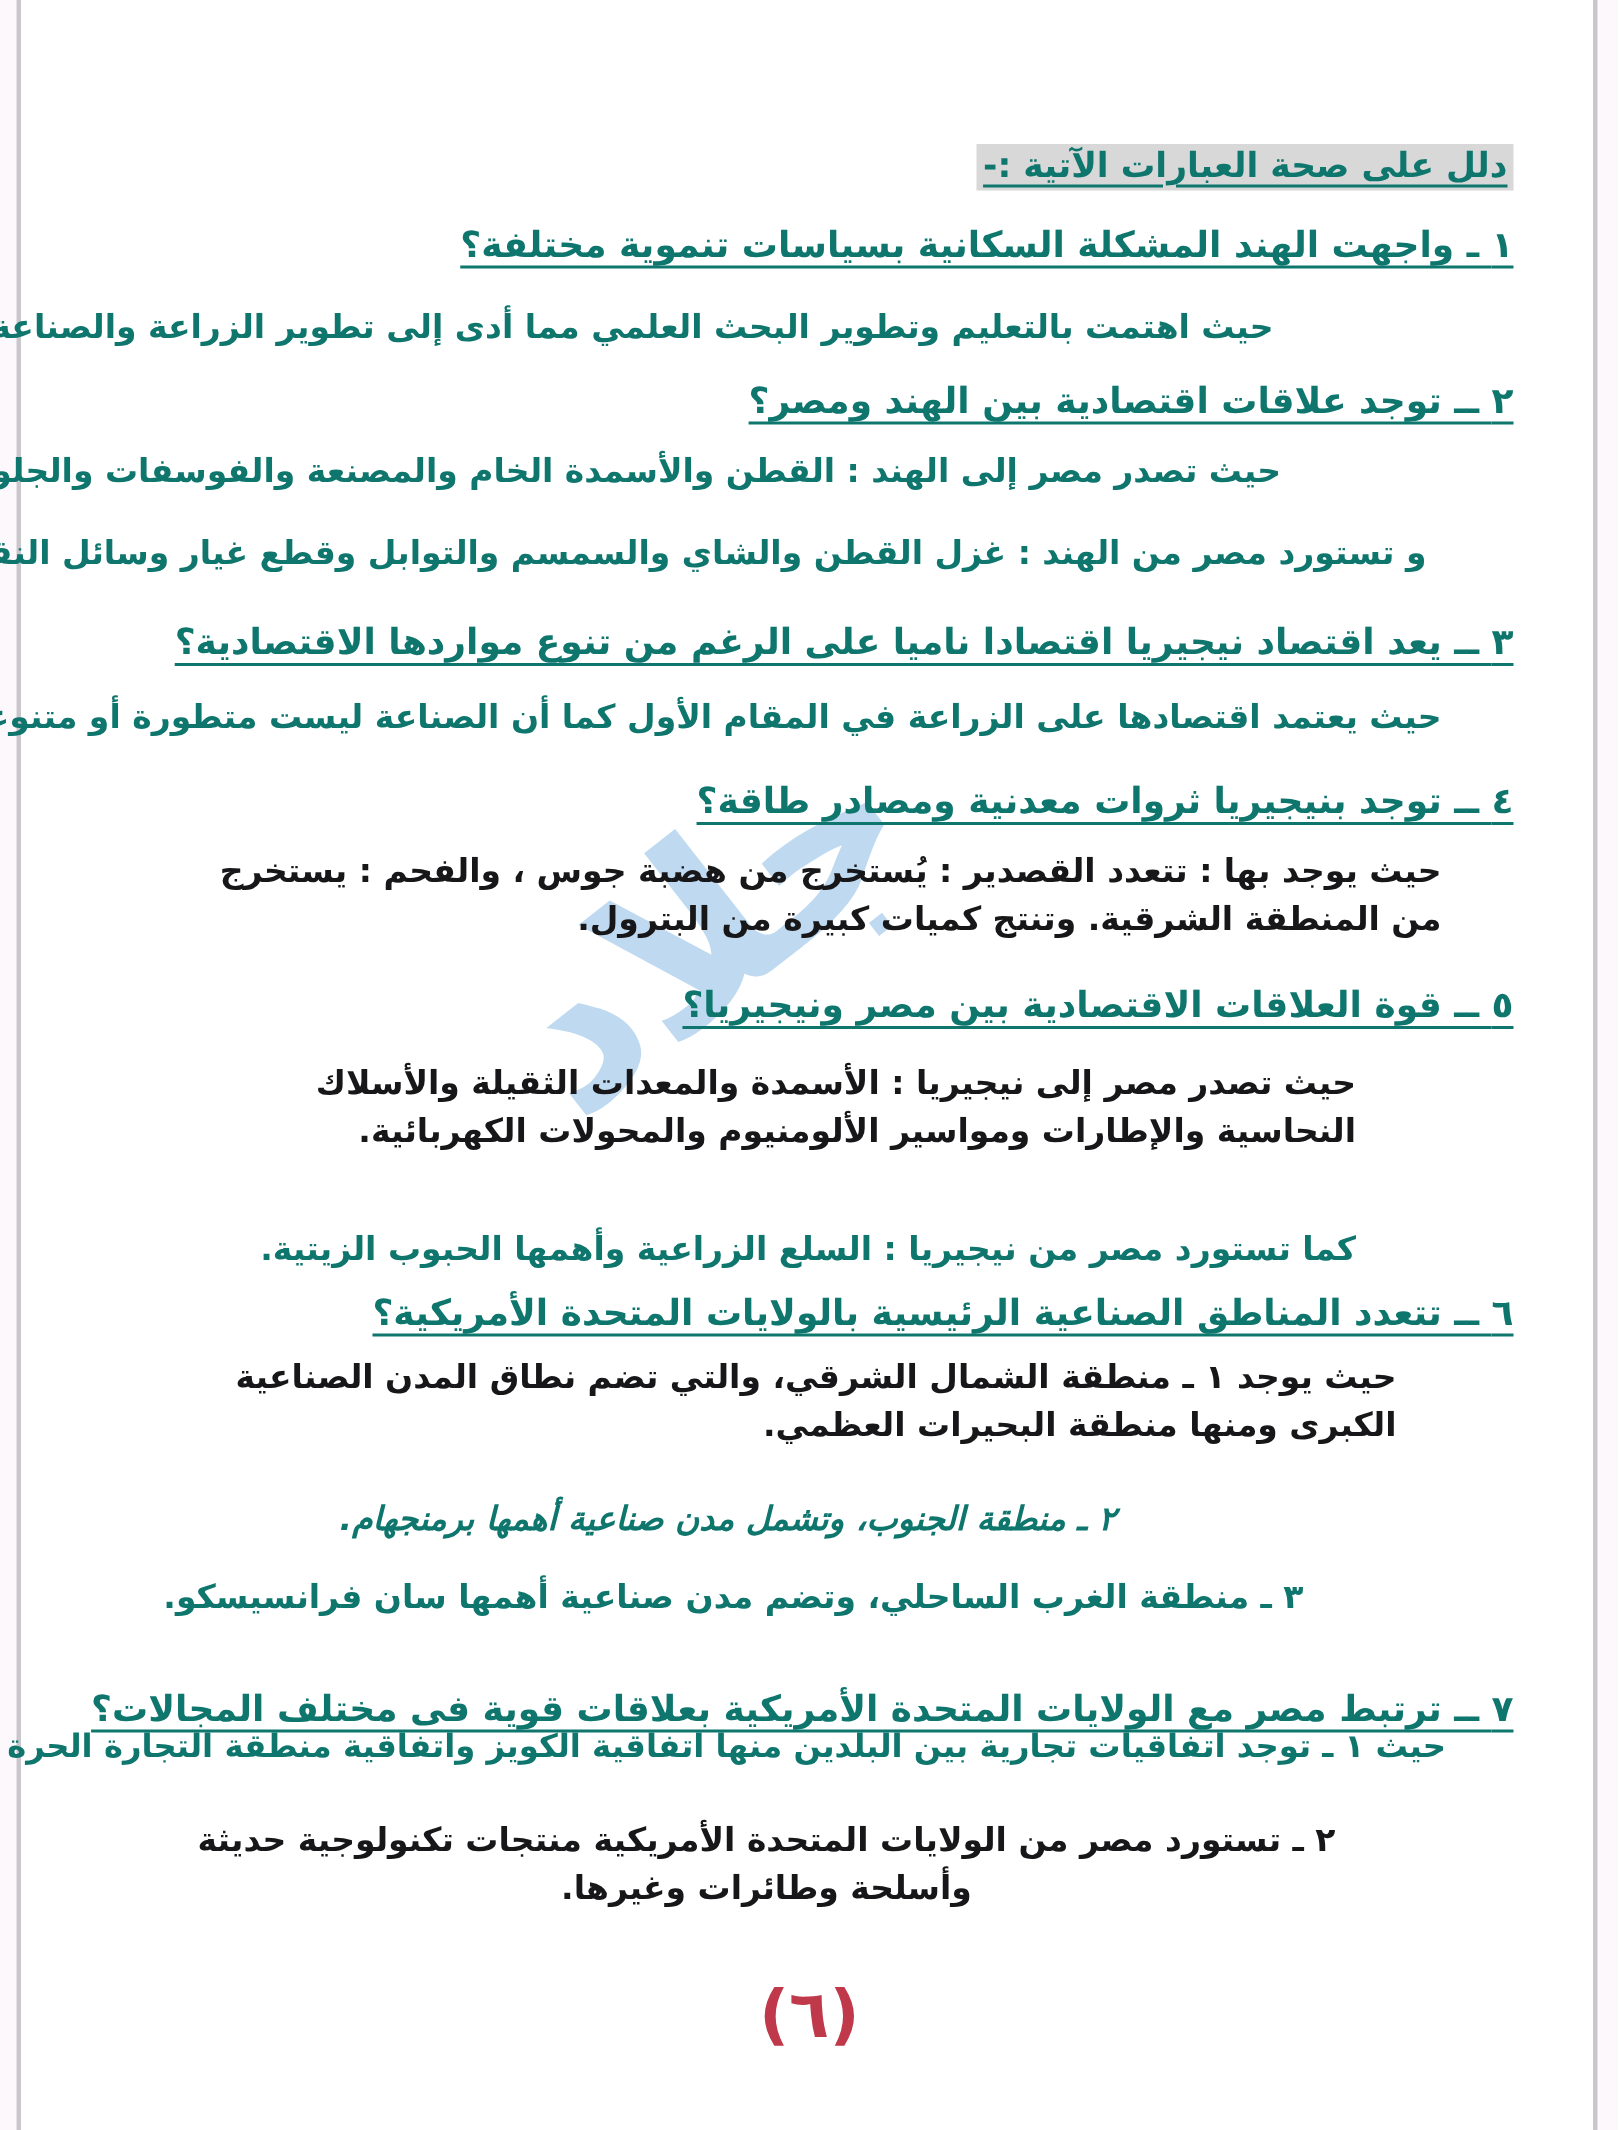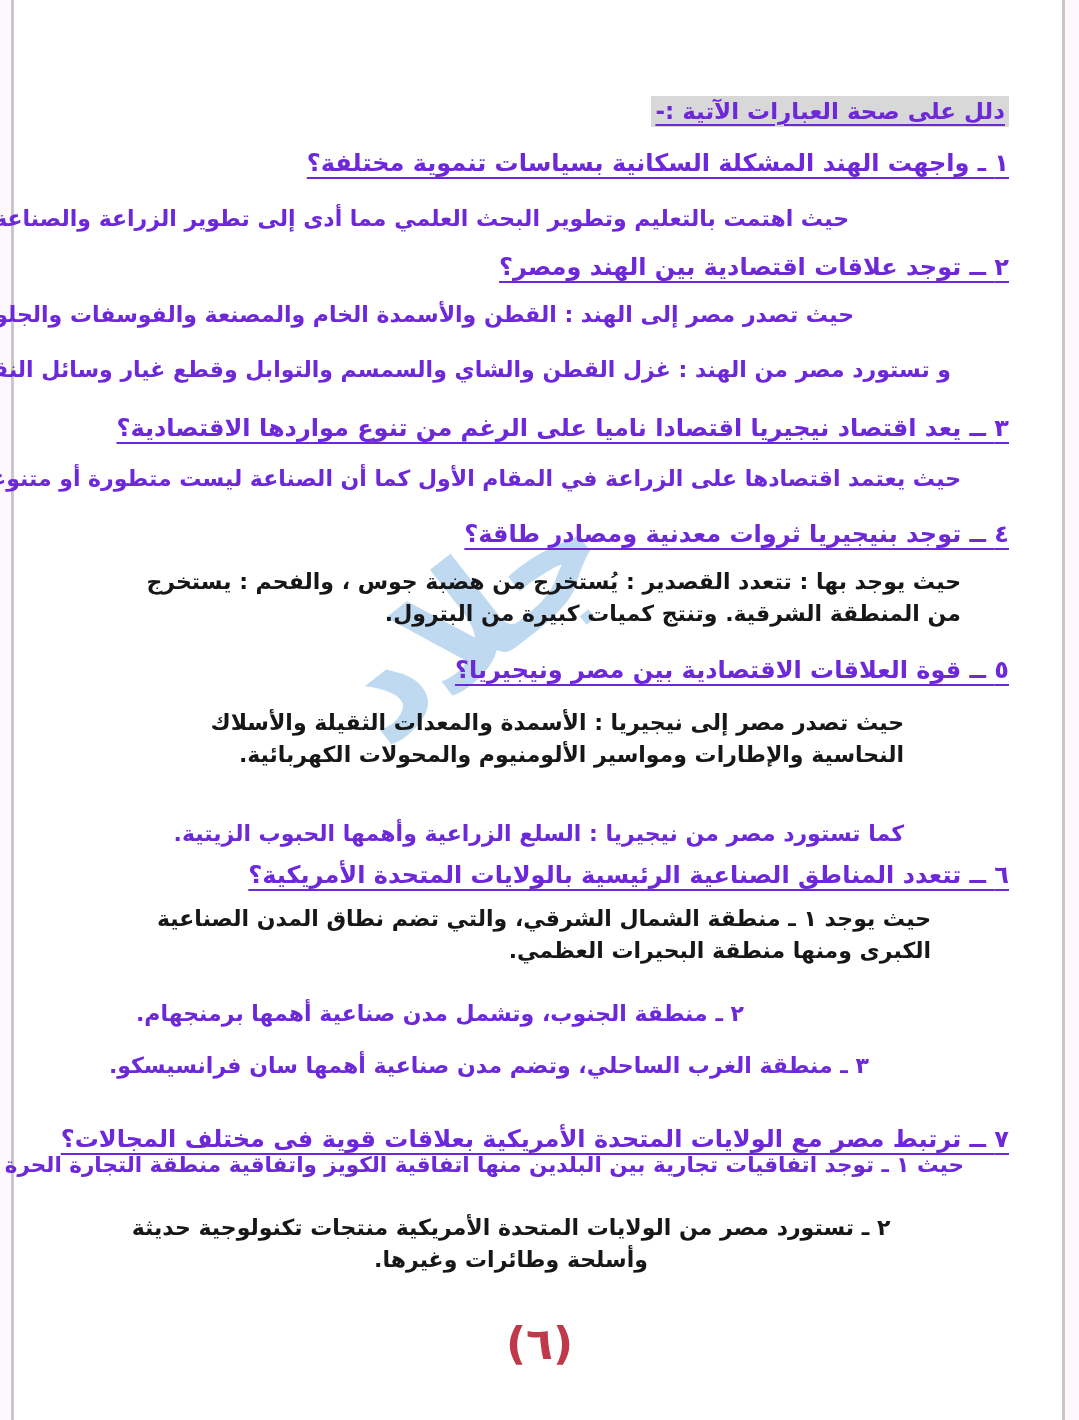--- a/index.html
+++ b/index.html
@@ -69,21 +69,21 @@
 
   
   #content {
     position: relative;
     z-index: 2;
     padding: 0;
   }
 
   .line {
     position: absolute;
-    color: #6d28d9;
+    color: #0f766e;
     font-weight: 700;
     line-height: 1.25;
     font-family: "DejaVu Sans", "Liberation Sans", sans-serif;
     white-space: nowrap;
   }
 
   .block {
     position: absolute;
     color: #17171a;
     font-weight: 700;
@@ -159,21 +159,21 @@
 
     <div class="line question" style="top:519px; right:70px;">٤ ــ توجد بنيجيريا ثروات معدنية ومصادر طاقة؟</div>
     <div class="block answer" style="top:566px; right:118px; width:840px; text-align:right;">حيث يوجد بها :  تتعدد القصدير : يُستخرج من هضبة جوس ، والفحم : يستخرج من المنطقة الشرقية. وتنتج كميات كبيرة من البترول.</div>
 
     <div class="line question" style="top:655px; right:70px;">٥ ــ قوة العلاقات الاقتصادية بين مصر ونيجيريا؟</div>
     <div class="block answer" style="top:707px; right:175px; width:790px; text-align:right;">حيث تصدر مصر إلى نيجيريا : الأسمدة والمعدات الثقيلة والأسلاك النحاسية والإطارات ومواسير الألومنيوم والمحولات الكهربائية.</div>
     <div class="line answer" style="top:820px; right:175px;">كما تستورد مصر من نيجيريا : السلع الزراعية وأهمها الحبوب الزيتية.</div>
 
     <div class="line question" style="top:860px; right:70px;">٦ ــ تتعدد المناطق الصناعية الرئيسية بالولايات المتحدة الأمريكية؟</div>
     <div class="block answer" style="top:903px; right:148px; width:820px; text-align:right;">حيث يوجد   ١ ـ منطقة الشمال الشرقي، والتي تضم نطاق المدن الصناعية الكبرى ومنها منطقة البحيرات العظمي.</div>
-    <div class="line answer" style="top:1000px; right:335px;">٢ ـ منطقة الجنوب، وتشمل مدن صناعية أهمها برمنجهام.</div>
+    <div class="line answer" style="top:1000px; right:335px;font-style:italic;">٢ ـ منطقة الجنوب، وتشمل مدن صناعية أهمها برمنجهام.</div>
     <div class="line answer" style="top:1052px; right:210px;margin-left:28px;">٣ ـ منطقة الغرب الساحلي، وتضم مدن صناعية أهمها سان فرانسيسكو.</div>
 
     <div class="line question" style="top:1104px; right:70px;margin-top:20px;">٧ ــ ترتبط مصر مع الولايات المتحدة الأمريكية بعلاقات قوية فى مختلف المجالات؟</div>
     <div class="line answer-2" style="top:1152px; right:115px;">حيث ١ ـ توجد اتفاقيات تجارية بين البلدين منها اتفاقية الكويز واتفاقية منطقة التجارة الحرة</div>
     <div class="block answer" style="top:1212px; right:168px; width:800px; text-align:center;">٢ ـ تستورد مصر من الولايات المتحدة الأمريكية منتجات تكنولوجية حديثة وأسلحة وطائرات وغيرها.</div>
 
     <div class="page-number" style="top:1318px;">(٦)</div>
 
   </div>
 </div>

